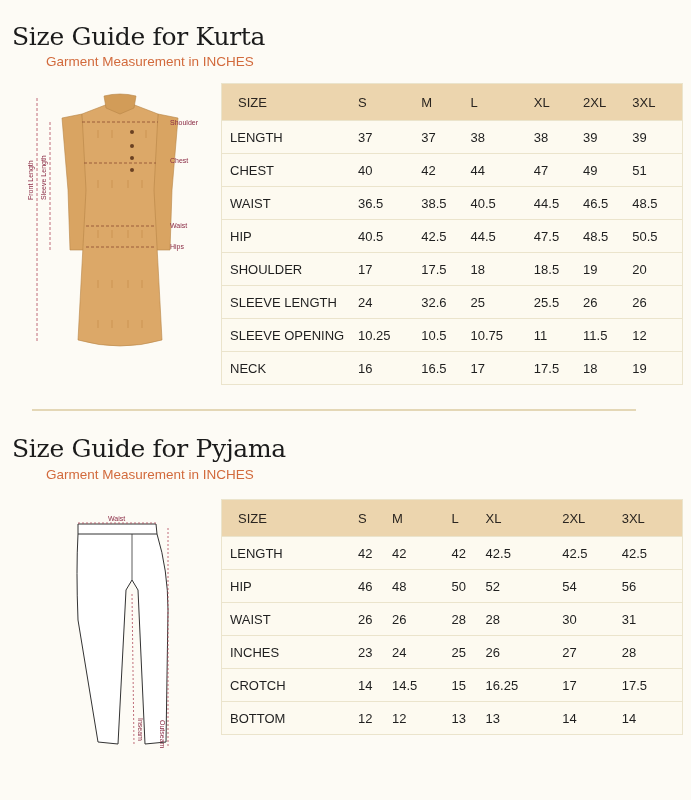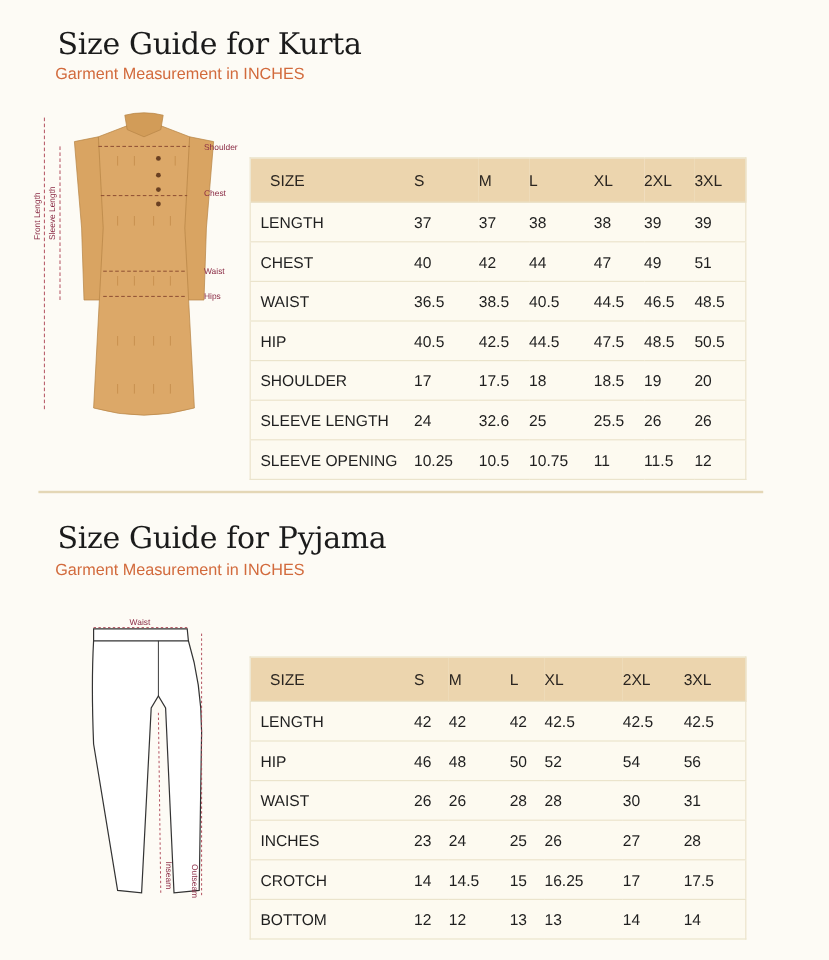--- a/index.html
+++ b/index.html
@@ -4,40 +4,39 @@
 <style>
   html, body { margin: 0; padding: 0; }
   body {
     width: 691px; height: 800px; overflow: hidden;
     background: #fdfbf5;
     font-family: "Liberation Sans", "DejaVu Sans", sans-serif;
     color: #1c1c1c;
     position: relative;
   }
   .section-title {
-    position: absolute; left: 48px;
+    position: absolute; left: 12px;
     font-family: "DejaVu Serif", "Liberation Serif", serif;
     font-size: 25px; font-weight: normal; letter-spacing: -0.3px;
     color: #1b1b1b; margin: 0; line-height: 1;
   }
   .section-subtitle {
     position: absolute; left: 46px;
     font-size: 13.5px; color: #d26a3c; margin: 0; line-height: 1;
   }
   .divider {
     position: absolute; left: 32px; top: 409px; width: 604px; height: 2px;
     background: #e4d7b6;
   }
   table.size-table {
-    position: absolute; left: 208px; width: 414px;
+    position: absolute; left: 221px; width: 462px;
     border-collapse: collapse;
     background: #fdfaf0;
     border: 1px solid #ebe4cc;
     font-size: 13px;
-    margin-top: 48px;
   }
   table.size-table thead tr { background: #ecd5ae; }
   table.size-table th {
     font-weight: normal; text-align: left; color: #2a2520;
     padding: 0; height: 36px;
   }
   table.size-table td {
     padding: 0; height: 32px; color: #1f1f1f;
     border-top: 1px solid #ebe4cc;
   }
@@ -175,20 +174,29 @@
       </tr>
       <tr>
         <td class="c0">SLEEVE OPENING</td>
         <td>10.25</td>
         <td>10.5</td>
         <td>10.75</td>
         <td>11</td>
         <td>11.5</td>
         <td>12</td>
       </tr>
+      <tr>
+        <td class="c0">NECK</td>
+        <td>16</td>
+        <td>16.5</td>
+        <td>17</td>
+        <td>17.5</td>
+        <td>18</td>
+        <td>19</td>
+      </tr>
     </tbody>
 </table>
 
 <div class="divider"></div>
 
 <h1 class="section-title" style="top:436px">Size Guide for Pyjama</h1>
 <p class="section-subtitle" style="top:468px">Garment Measurement in INCHES</p>
 
 <svg class="illustration" style="left:60px; top:510px" width="110" height="245" viewBox="0 0 110 245">
   <path d="M18 14 L96 14 L97 24 Q108 60 108 100 L106 232 L85 234 L78 80 L72 70 L66 80 L58 234 L38 232 L18 110 Q16 60 18 24 Z" fill="#ffffff" stroke="#333" stroke-width="1"></path>

